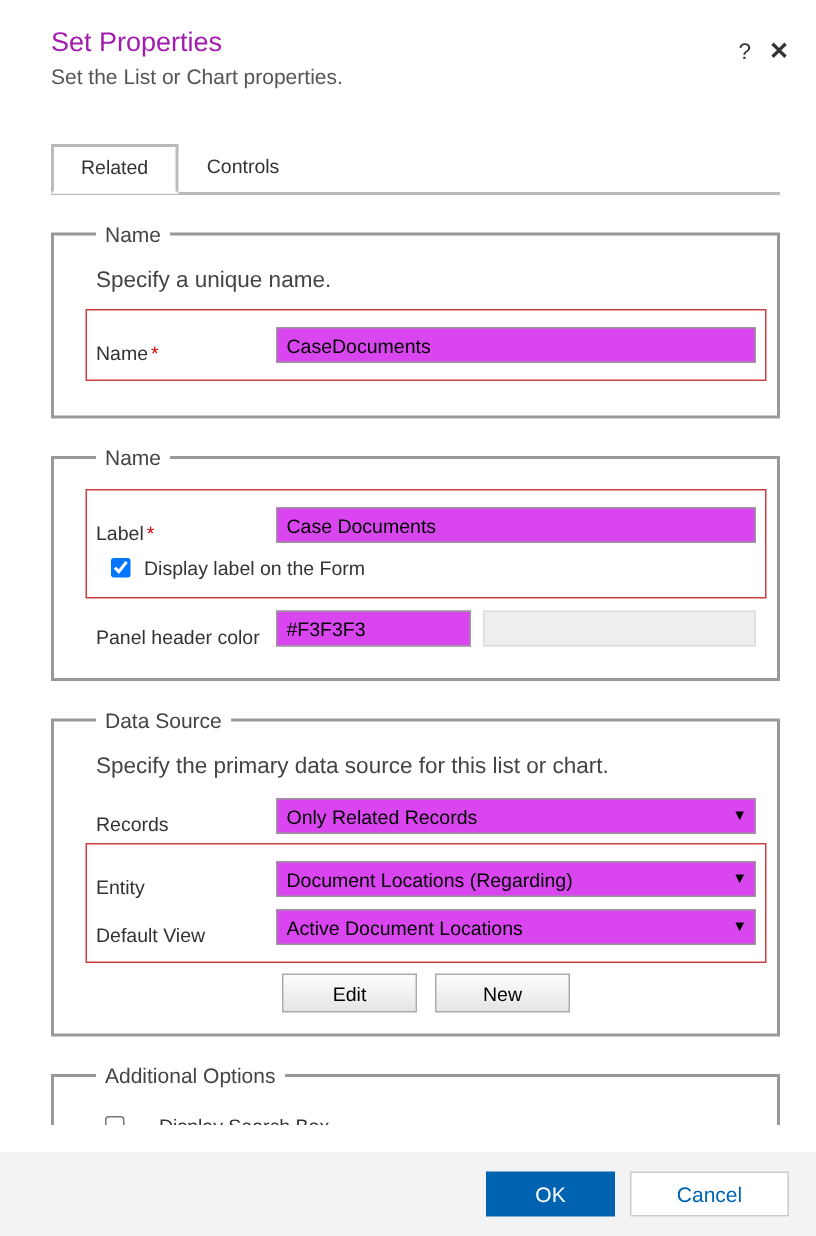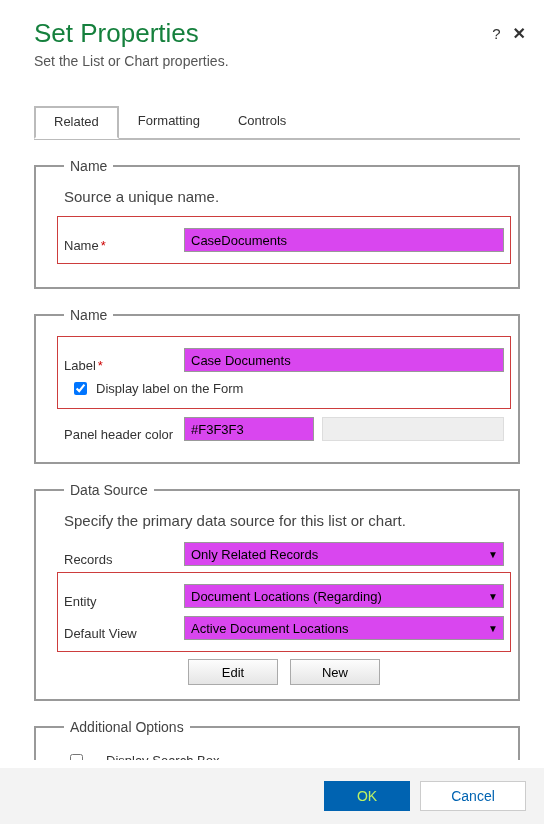--- a/index.html
+++ b/index.html
@@ -12,22 +12,22 @@
     width: 544px;
     height: 824px;
     position: relative;
     overflow: hidden;
   }
   .header {
     padding: 18px 24px 6px 34px;
     position: relative;
   }
   .title {
-    color: #15803d;
-    font-size: 26px;
+    color: #a21caf;
+    font-size: 18px;
     font-weight: 400;
     margin: 0;
   }
   .subtitle {
     color: #555;
     font-size: 14px;
     margin-top: 4px;
   }
   .header-icons {
     position: absolute;
@@ -164,21 +164,21 @@
     background: #f3f3f3;
     display:flex;
     justify-content:flex-end;
     align-items:center;
     padding-right: 18px;
     gap: 10px;
   }
   .btn-ok {
     width: 86px; height: 30px;
     background: #0063B1;
-    color: #bef264;
+    color: #ffffff;
     border: none;
     font-size: 14px;
     cursor:pointer;
     margin-left:34px;
   }
   .btn-cancel {
     width: 106px; height: 30px;
     background: #fff;
     color: #0063B1;
     border: 1px solid #ccc;
@@ -199,29 +199,28 @@
   <div class="subtitle">Set the List or Chart properties.</div>
   <div class="header-icons">
     <span class="help-icon">?</span>
     <span class="close-icon">✕</span>
   </div>
 </div>
 
 <div class="content">
   <div class="tabs">
     <div class="tab active">Related</div>
-    <div class="tab">Formatting</div>
     <div class="tab">Controls</div>
   </div>
 
   <div class="scrollable">
 
     <fieldset class="group">
       <legend>Name</legend>
-      <div class="instr">Source a unique name.</div>
+      <div class="instr">Specify a unique name.</div>
       <div class="hl-red-wrap">
         <div class="row">
           <div class="row-label"><span>Name</span><span class="req">*</span></div>
           <div class="row-field">
             <input type="text" class="fld" value="CaseDocuments" style="">
           </div>
         </div>
       </div>
     </fieldset>
 

